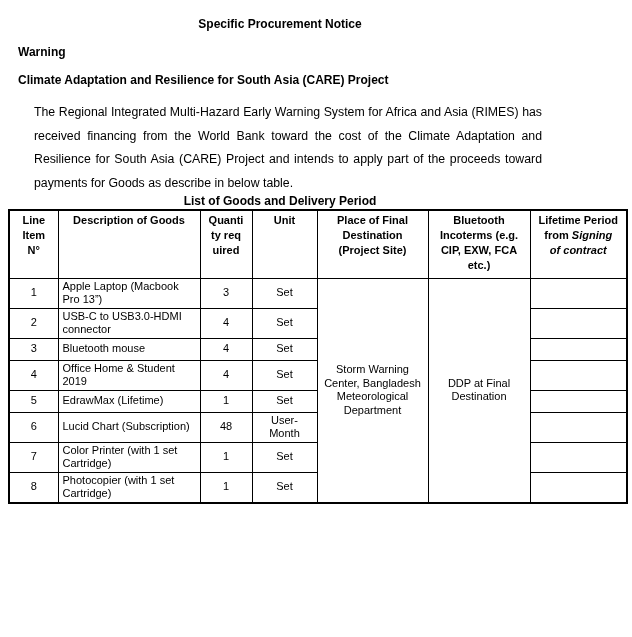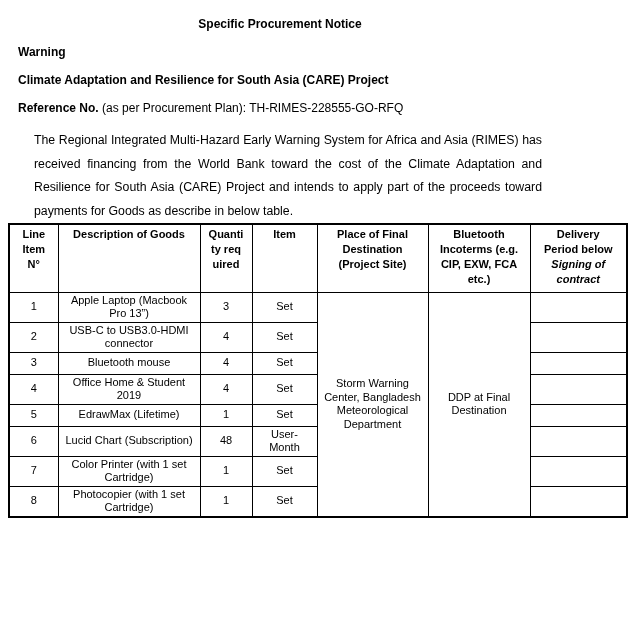--- a/index.html
+++ b/index.html
@@ -62,63 +62,63 @@
     line-height: 15px;
     padding: 2px 8px;
   }
   th.breakall { word-break: break-all; }
   table.goods td {
     line-height: 13.5px;
     padding: 1px 4px;
     vertical-align: middle;
   }
   td.c { text-align: center; }
-  td.desc { text-align: center; padding: 1px 5px; }
+  td.desc { text-align: left; padding: 1px 5px; }
   td.merged {
     text-align: center;
     vertical-align: middle;
     line-height: 15px;
     padding: 0 12px;
   }
   tr.hdr { height: 68px; }
   tr.rh2 { height: 30px; }
   tr.rh1 { height: 22px; }
 </style>
 </head>
 <body>
 
 <div class="doc">
 
   <div class="h center">Specific Procurement Notice</div>
   <div class="h">Warning</div>
   <div class="h">Climate Adaptation and Resilience for South Asia (CARE) Project</div>
-  <div class="h normal"><span class="b">Reference No.</span><span> (as per Procurement Plan): TH-RIMES-228555-GO-RFQ</span></div>
 
   <p class="para">The Regional Integrated Multi-Hazard Early Warning System for Africa and Asia (RIMES) has received financing from the World Bank toward the cost of the Climate Adaptation and Resilience for South Asia (CARE) Project and intends to apply part of the proceeds toward payments for Goods as describe in below table.</p>
 
+  <div class="table-title">List of Goods and Delivery Period</div>
 
   <table class="goods">
     <colgroup>
       <col style="width:49px">
       <col style="width:142px">
       <col style="width:52px">
       <col style="width:65px">
       <col style="width:111px">
       <col style="width:102px">
       <col style="width:97px">
     </colgroup>
     <thead>
       <tr class="hdr">
         <th>Line Item N°</th>
         <th>Description of Goods</th>
         <th class="breakall">Quantity required</th>
-        <th>Item</th>
+        <th>Unit</th>
         <th>Place of Final Destination (Project Site)</th>
         <th>Bluetooth Incoterms (e.g. CIP, EXW, FCA etc.)</th>
-        <th><span>Delivery Period below </span><span class="i">Signing of contract</span></th>
+        <th><span>Lifetime Period from </span><span class="i">Signing of contract</span></th>
       </tr>
     </thead>
     <tbody>
       <tr class="rh2">
         <td class="c">1</td>
         <td class="desc">Apple Laptop (Macbook Pro 13”)</td>
         <td class="c">3</td>
         <td class="c">Set</td>
         <td class="merged" rowspan="8">Storm Warning Center, Bangladesh Meteorological Department</td>
         <td class="merged" rowspan="8">DDP at Final Destination</td>

